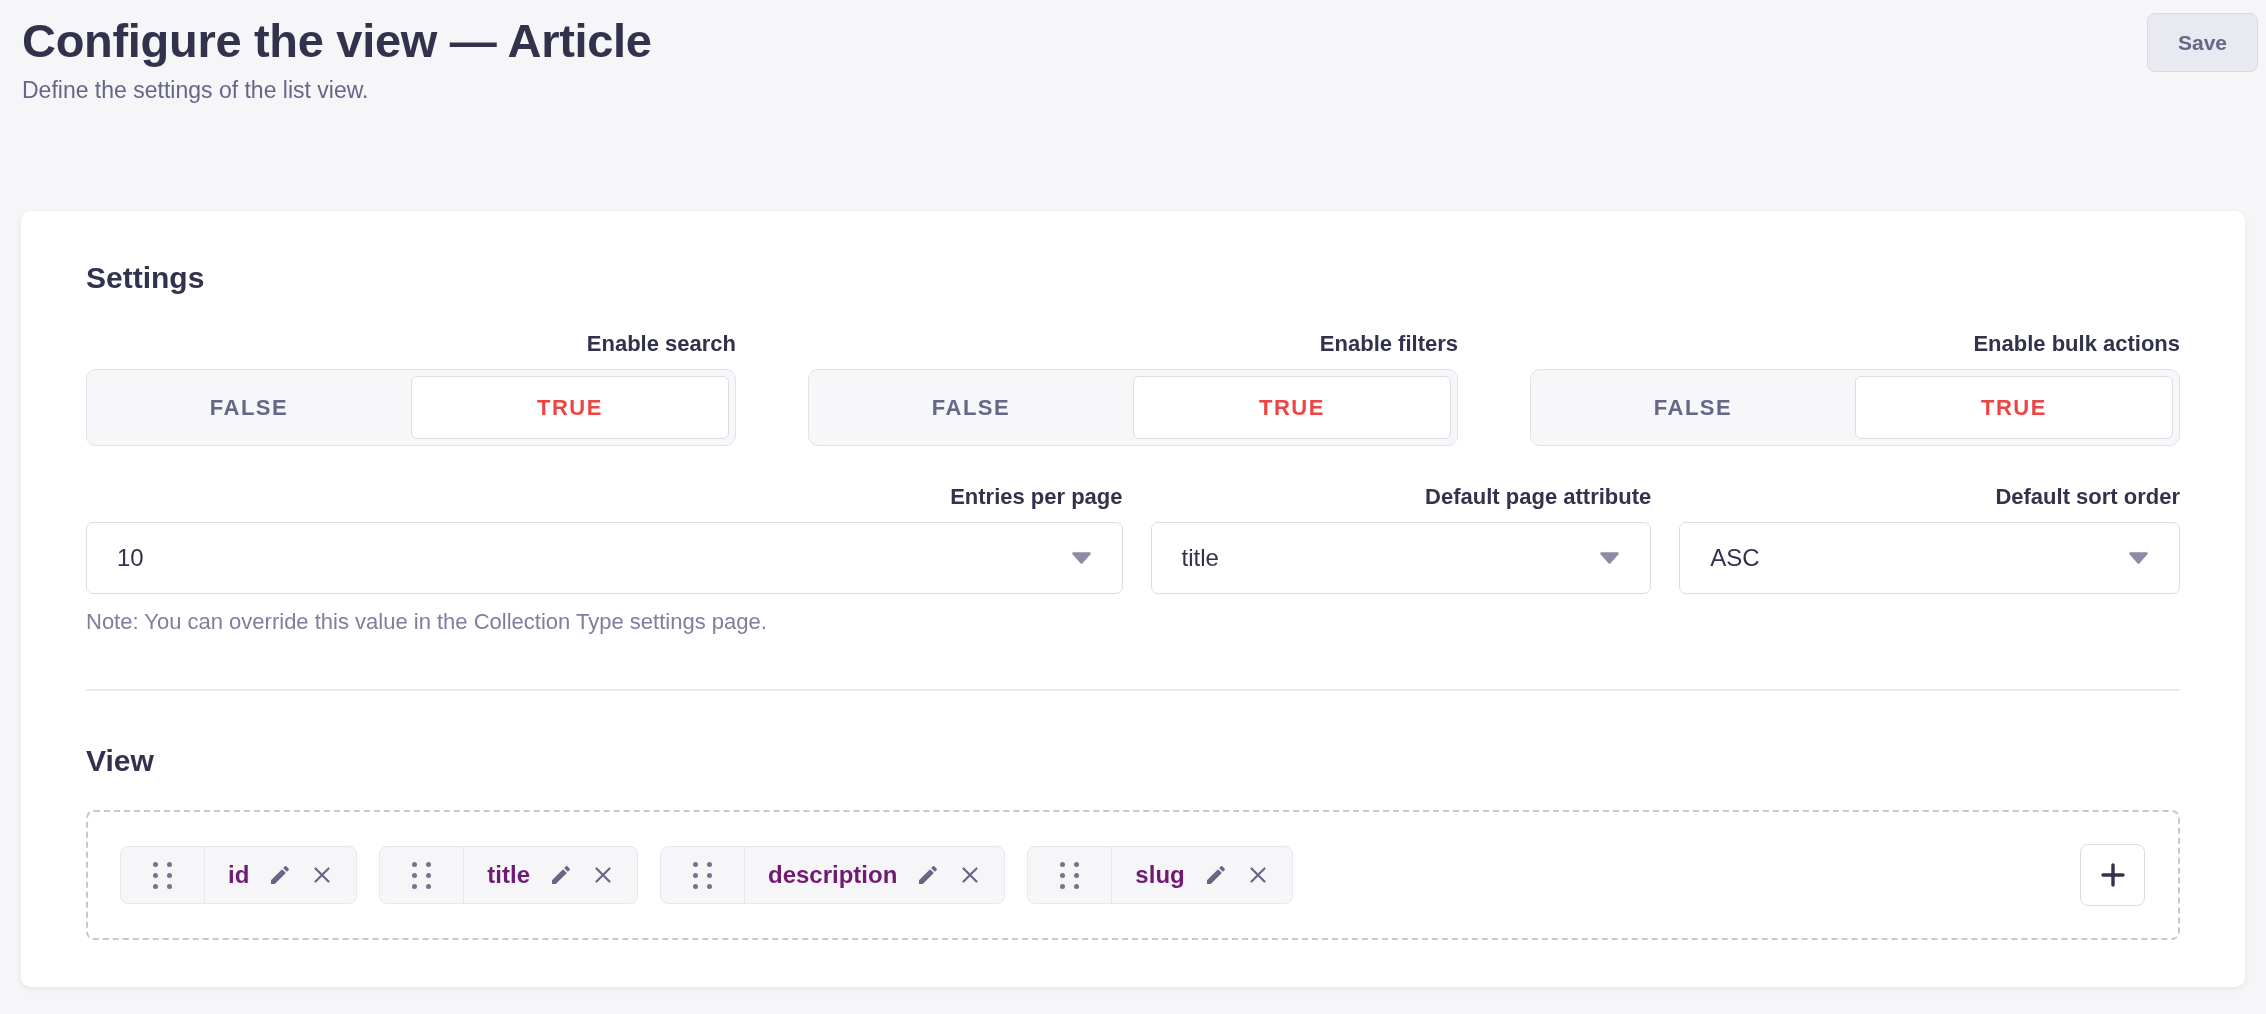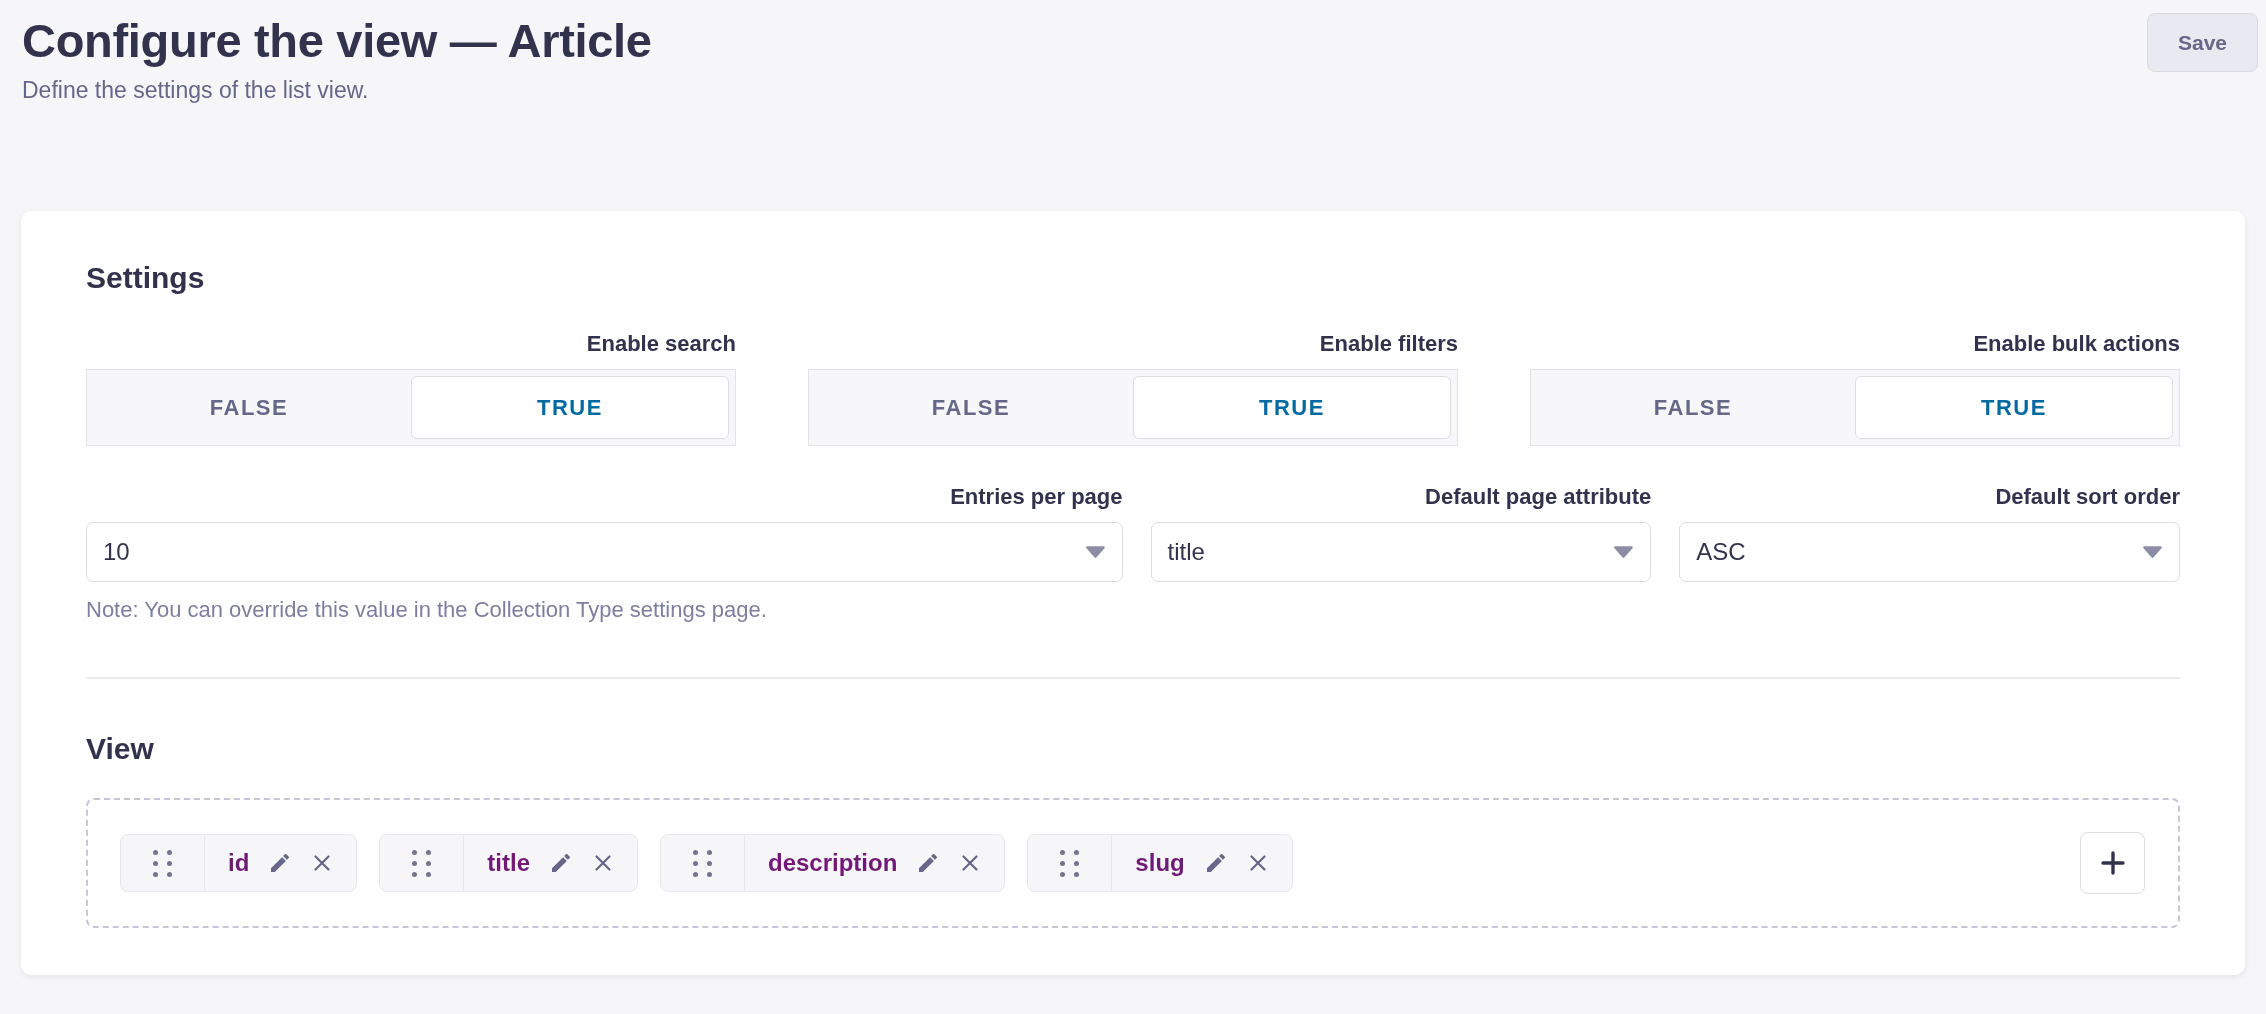--- a/index.html
+++ b/index.html
@@ -35,44 +35,44 @@
   }
   .section-heading {
     margin: 0 0 36px; font-size: 30px; font-weight: 600; color: #32324d;
   }
 
   
   .toggles-row { display: grid; grid-template-columns: repeat(3, 1fr); column-gap: 72px; }
   .field-label { font-size: 22px; font-weight: 600; color: #32324d; margin-bottom: 12px; text-align: right; }
   .toggle {
     position: relative; height: 77px;
-    background: #f7f7fa; border: 1px solid #e2e2ea; border-radius: 0;
+    background: #f7f7fa; border: 1px solid #e2e2ea; border-radius: 10px;
     display: flex; cursor: pointer;
   }
   .toggle-false {
     width: 50%; display: flex; align-items: center; justify-content: center;
     font-size: 22px; font-weight: 600; letter-spacing: 1.5px; color: #666687;
   }
   .toggle-true {
     position: absolute; top: 6px; bottom: 6px; right: 6px; left: 50%;
     background: #ffffff; border: 1px solid #dcdce4; border-radius: 6px;
     display: flex; align-items: center; justify-content: center;
-    font-size: 22px; font-weight: 700; letter-spacing: 1.5px; color: #0369a1;
+    font-size: 22px; font-weight: 700; letter-spacing: 1.5px; color: #ef4444;
   }
 
   
   .selects-row {
     margin-top: 38px; display: grid;
     grid-template-columns: 2.07fr 1fr 1fr; column-gap: 28px; align-items: start;
   }
   .select {
-    height: 60px; background: #ffffff;
+    height: 72px; background: #ffffff;
     border: 1px solid #dcdce4; border-radius: 7px;
     display: flex; align-items: center; justify-content: space-between;
-    padding: 0 16px; font-size: 24px; color: #32324d; cursor: pointer;
+    padding: 0 30px; font-size: 24px; color: #32324d; cursor: pointer;
   }
   .chevron { width: 21px; height: 14px; flex: none; }
   .note { margin-top: 15px; font-size: 22px; color: #7e7e9f; }
 
   
   .divider { border: none; border-top: 2px solid #eaeaef; margin: 54px 0 0; }
   .view-heading { margin: 53px 0 8px; }
   .drop-zone {
     margin-top: 32px; height: 130px;
     border: 2px dashed #c6c6d4; border-radius: 8px;

